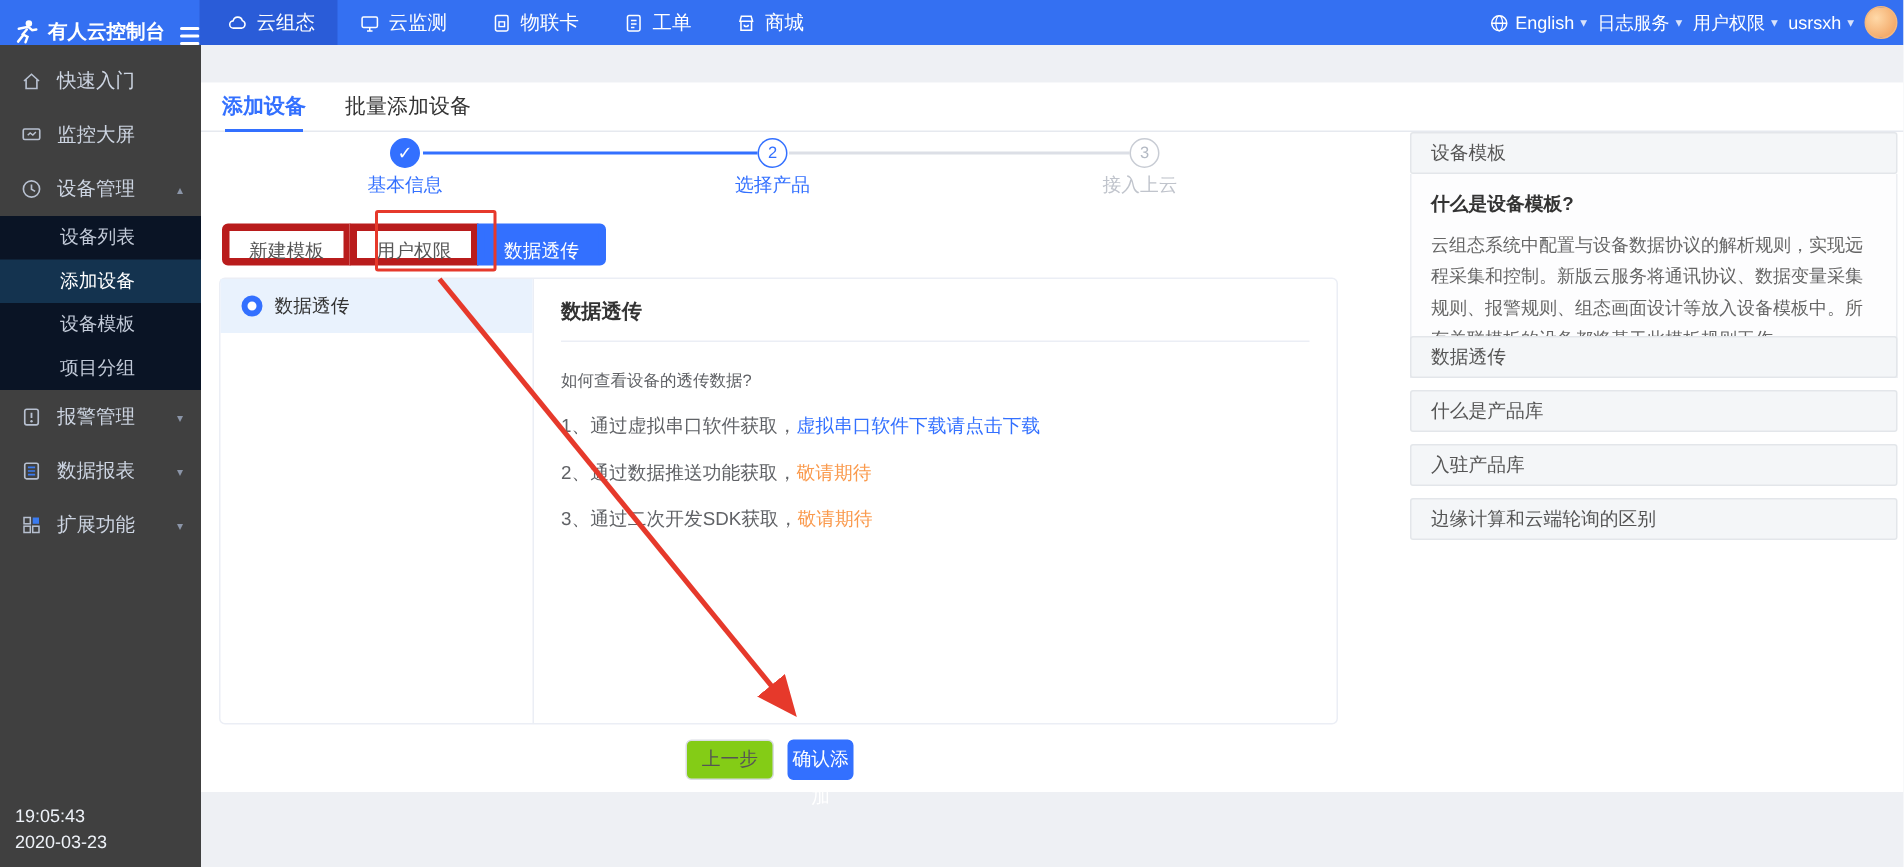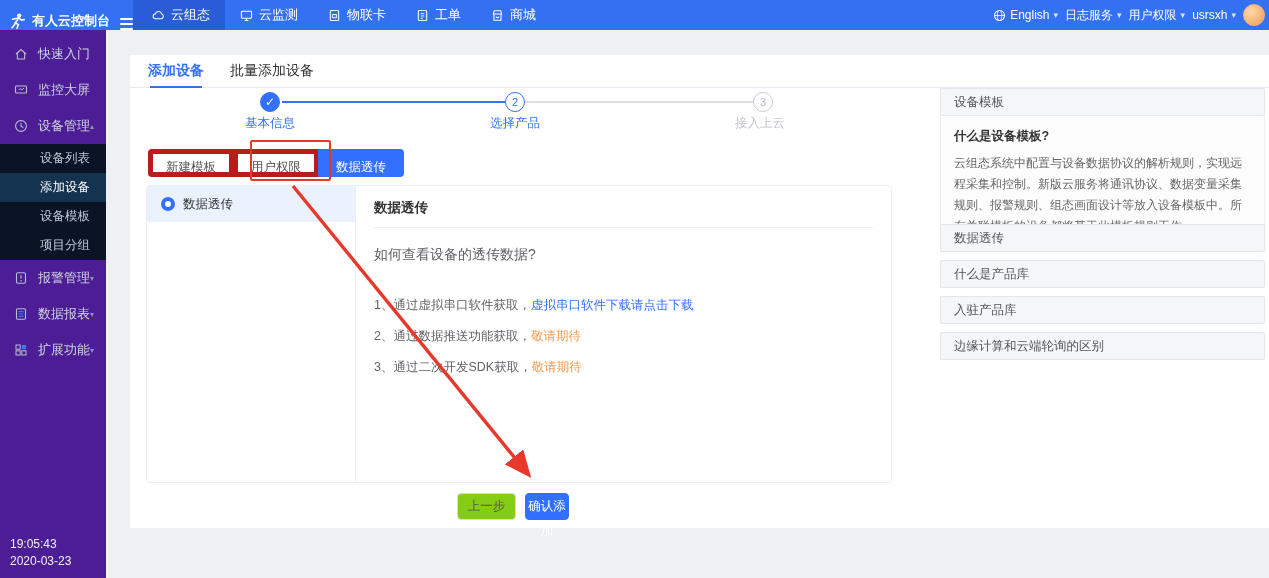--- a/index.html
+++ b/index.html
@@ -19,21 +19,21 @@
   .nav-item { display:flex; align-items:center; gap:6px; padding:0 15px; font-size:13px; cursor:pointer; white-space:nowrap; }
   .nav-item.active { background:#2a5cd8;padding-left:19px; }
   .nav-item svg { width:13px; height:13px; }
   .nav-right { margin-left:auto; display:flex; align-items:center; gap:7px; padding-right:4px; font-size:12px; }
   .nav-right .nr-group { display:flex; align-items:center; gap:4px; cursor:pointer; white-space:nowrap; }
   .caret-down { font-size:9px; color:#d8e2fb; }
   .avatar { width:22px; height:22px; border-radius:50%; flex:0 0 auto;
             background:radial-gradient(circle at 35% 35%, #ffd9a8, #ef9a55); border:1px solid #f7c astronomical; border:1px solid #f3b77e; }
 
   
-  .sidebar { position:absolute; left:0; top:30px; width:106px; height:548px; background:#4c1d95; z-index:4; }
+  .sidebar { position:absolute; left:0; top:30px; width:134px; height:548px; background:#404040; z-index:4; }
   .side-list { padding-top:6px; }
   .side-item { height:36px; display:flex; align-items:center; padding:0 12px 0 14px; color:#cdd5e2;
                font-size:13px; cursor:pointer; }
   .side-item svg { width:14px; height:14px; margin-right:10px; flex:0 0 auto; }
   .side-item .lbl { flex:1; }
   .side-caret { font-size:8px; color:#8b95a8; }
   .side-sub { background:#0a1425; }
   .side-sub-item { height:29px; line-height:29px; padding-left:40px; font-size:12.5px; color:#c2cad8; cursor:pointer; }
   .side-sub-item.active { background:#14334f; color:#ffffff; }
   .side-time { position:absolute; left:10px; bottom:8px; color:#eef2f8; font-size:12px; line-height:17px; }
@@ -71,21 +71,21 @@
   .inner-box { position:absolute; left:16px; top:130px; width:746px; height:298px;
                border:1px solid #ebeef5; border-radius:4px; display:flex; background:#fff; }
   .list-col { width:209px; border-right:1px solid #ebeef5; flex:0 0 auto; }
   .sel-row { height:36px; background:#e9f2fd; display:flex; align-items:center; padding-left:14px; cursor:pointer; }
   .radio-dot { width:14px; height:14px; border-radius:50%; border:4px solid #3370ff; background:#fff; flex:0 0 auto; }
   .sel-row .lbl { margin-left:8px; font-size:12.5px; color:#333; }
   .detail-col { flex:1; padding:0; }
   .d-title { font-size:13.5px; font-weight:bold; color:#333; padding:13px 20px 10px 18px; }
   .d-divider { height:1px; background:#ebeef5; margin:0 18px; }
   .d-body { padding:18px 20px 0 18px; }
-  .d-q { font-size:14px; color:#606266; margin-bottom:33px; }
+  .d-q { font-size:11px; color:#606266; margin-bottom:15px; }
   .d-item { font-size:12.5px; color:#606266; margin-bottom:14px; }
   .lnk-blue { color:#3370ff; cursor:pointer; }
   .lnk-orange { color:#fa9a4d; }
 
   
   .btn { position:absolute; top:438px; height:27px; line-height:25px; border-radius:4px; font-size:12.5px;
          text-align:center; cursor:pointer; }
   .btn-prev { left:327px; width:59px; background:#84cc16; border:1px solid #d9dce3; color:#555; }
   .btn-confirm { left:395px; width:44px; background:#3370ff; border:1px solid #3370ff; color:#fff; }
 

